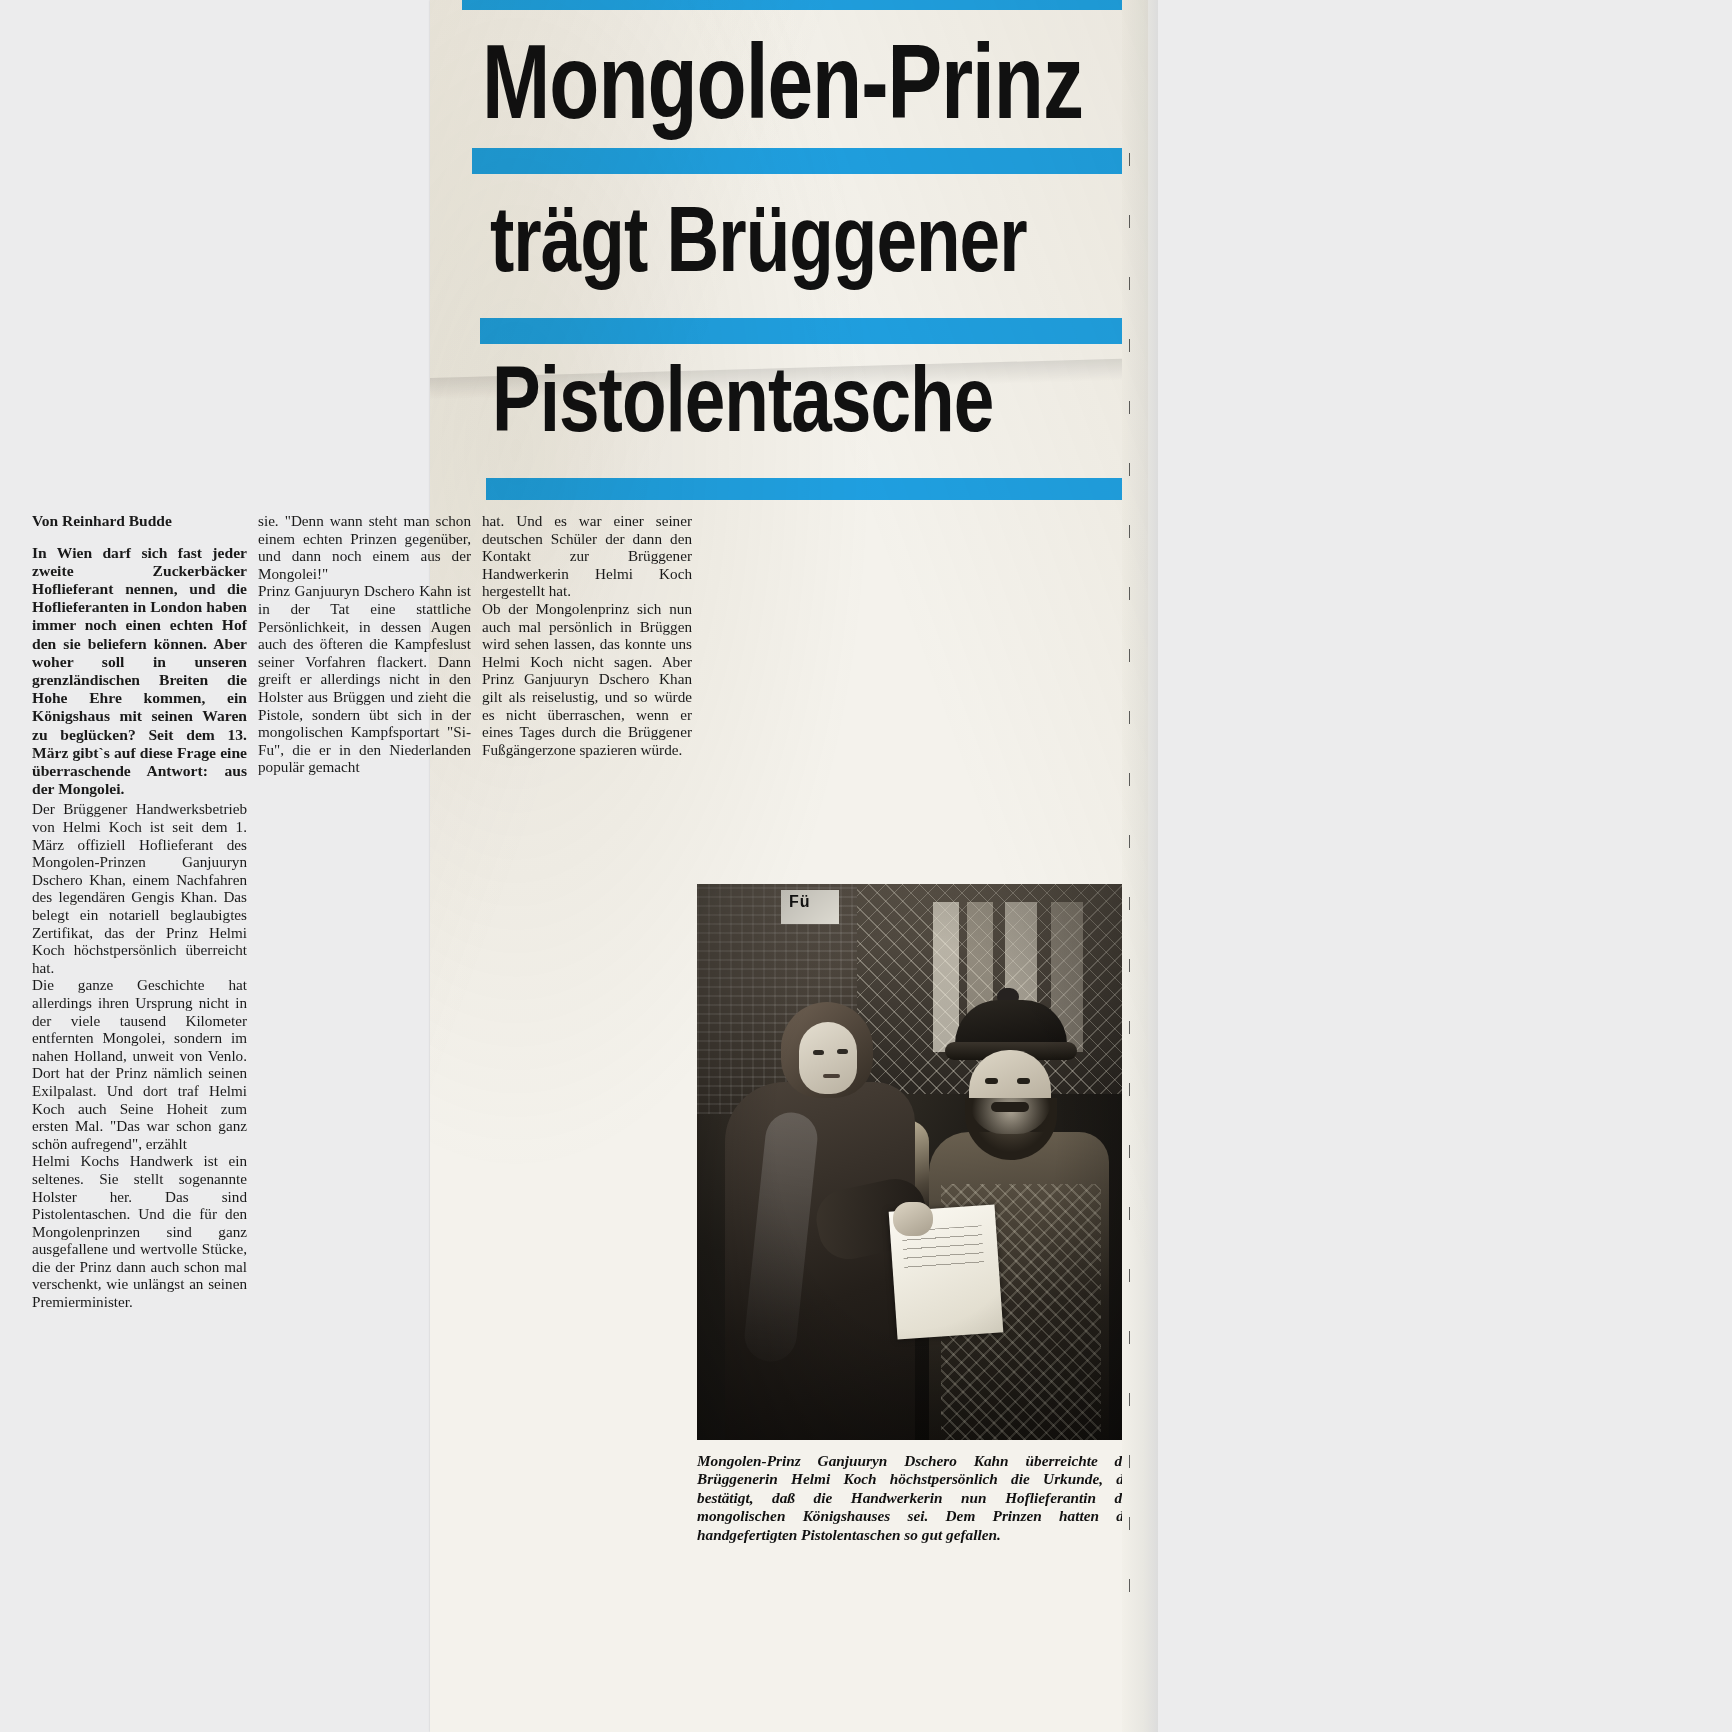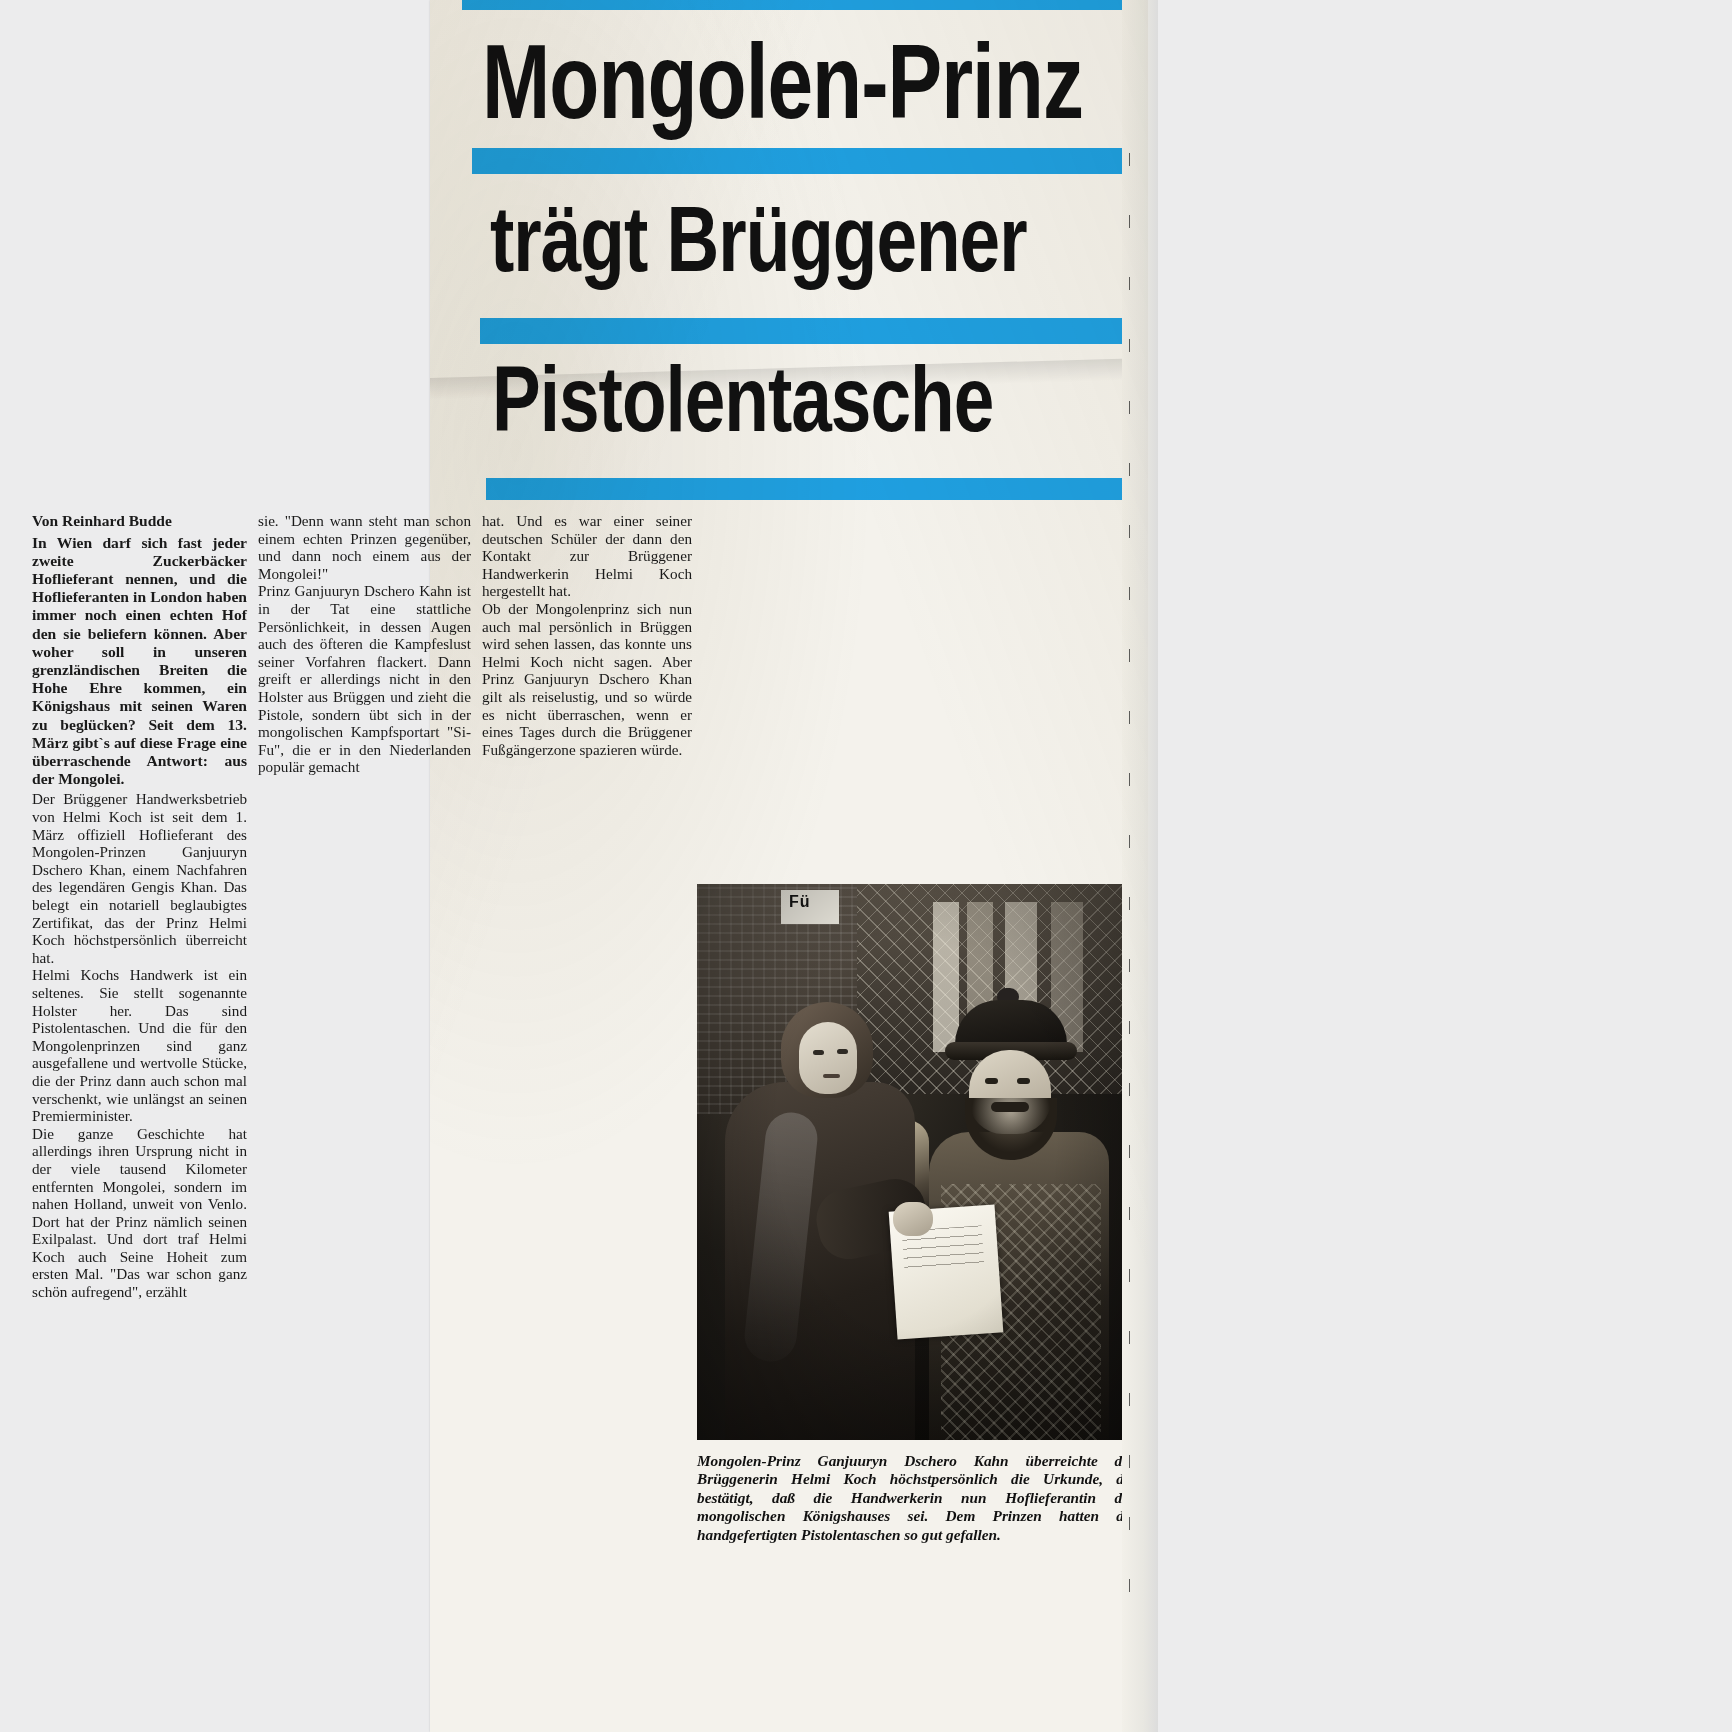--- a/index.html
+++ b/index.html
@@ -130,21 +130,21 @@
   .byline {
     font-family: "Liberation Serif", serif;
     font-weight: bold;
     font-size: 15.5px;
     margin: 0 0 3px 0;
   }
   .lead {
     font-weight: bold;
     font-size: 15.6px;
     line-height: 18.2px;
-    margin: 4px 0 2px 0;
+    margin: 14px 0 2px 0;
     text-align: justify;
   }
   .para {
     margin: 0;
     text-align: justify;
   }
   #caption {
     position: absolute;
     left: 697px;
     top: 1452px;
@@ -396,22 +396,22 @@
     <div id="hl2" class="hl-line">trägt Brüggener</div>
     <div id="hl3" class="hl-line">Pistolentasche</div>
   </div>
 
   <div id="body-cols">
 
     <div class="col" id="col1">
       <p class="byline">Von Reinhard Budde</p>
       <p class="lead">In Wien darf sich fast jeder zweite Zuckerbäcker Hoflieferant nennen, und die Hoflieferanten in London haben immer noch einen echten Hof den sie beliefern können. Aber woher soll in unseren grenzländischen Breiten die Hohe Ehre kommen, ein Königshaus mit seinen Waren zu beglücken? Seit dem 13. März gibt`s auf diese Frage eine überraschende Antwort: aus der Mongolei.</p>
       <p class="para">Der Brüggener Handwerksbetrieb von Helmi Koch ist seit dem 1. März offiziell Hoflieferant des Mongolen-Prinzen Ganjuuryn Dschero Khan, einem Nachfahren des legendären Gengis Khan. Das belegt ein notariell beglaubigtes Zertifikat, das der Prinz Helmi Koch höchstpersönlich überreicht hat.</p>
+      <p class="para">Die ganze Geschichte hat allerdings ihren Ursprung nicht in der viele tausend Kilometer entfernten Mongolei, sondern im nahen Holland, unweit von Venlo. Dort hat der Prinz nämlich seinen Exilpalast. Und dort traf Helmi Koch auch Seine Hoheit zum ersten Mal. "Das war schon ganz schön aufregend", erzählt</p>
       <p class="para">Helmi Kochs Handwerk ist ein seltenes. Sie stellt sogenannte Holster her. Das sind Pistolentaschen. Und die für den Mongolenprinzen sind ganz ausgefallene und wertvolle Stücke, die der Prinz dann auch schon mal verschenkt, wie unlängst an seinen Premierminister.</p>
-      <p class="para">Die ganze Geschichte hat allerdings ihren Ursprung nicht in der viele tausend Kilometer entfernten Mongolei, sondern im nahen Holland, unweit von Venlo. Dort hat der Prinz nämlich seinen Exilpalast. Und dort traf Helmi Koch auch Seine Hoheit zum ersten Mal. "Das war schon ganz schön aufregend", erzählt</p>
     </div>
 
     <div class="col" id="col2">
       <p class="para">sie. "Denn wann steht man schon einem echten Prinzen gegenüber, und dann noch einem aus der Mongolei!"</p>
       <p class="para">Prinz Ganjuuryn Dschero Kahn ist in der Tat eine stattliche Persönlichkeit, in dessen Augen auch des öfteren die Kampfeslust seiner Vorfahren flackert. Dann greift er allerdings nicht in den Holster aus Brüggen und zieht die Pistole, sondern übt sich in der mongolischen Kampfsportart "Si-Fu", die er in den Niederlanden populär gemacht</p>
     </div>
 
     <div class="col" id="col3">
       <p class="para">hat. Und es war einer seiner deutschen Schüler der dann den Kontakt zur Brüggener Handwerkerin Helmi Koch hergestellt hat.</p>
       <p class="para">Ob der Mongolenprinz sich nun auch mal persönlich in Brüggen wird sehen lassen, das konnte uns Helmi Koch nicht sagen. Aber Prinz Ganjuuryn Dschero Khan gilt als reiselustig, und so würde es nicht überraschen, wenn er eines Tages durch die Brüggener Fußgängerzone spazieren würde.</p>

